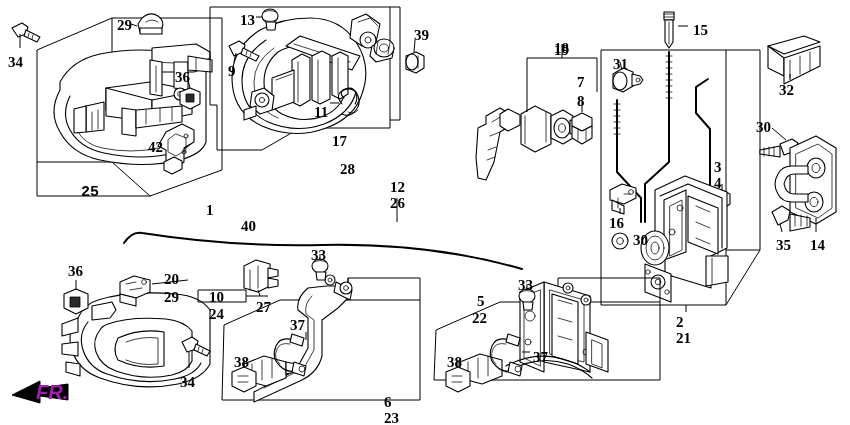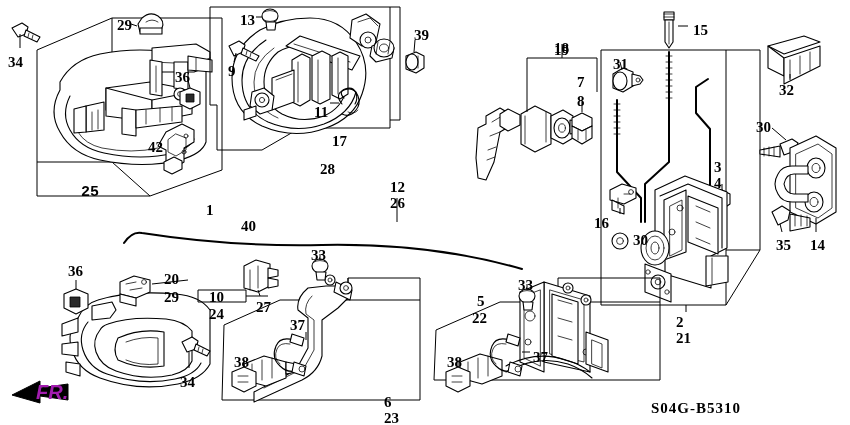--- a/index.html
+++ b/index.html
@@ -465,33 +465,33 @@
       <div class="lbl" style="left: 117px; top: 18px;">29</div>
       <div class="lbl" style="left: 175px; top: 70px;">36</div>
       <div class="lbl" style="left: 148px; top: 140px;">42</div>
       <div class="lbl" style="left: 81px; top: 185px; font-family: Liberation Mono, monospace;">25</div>
       <div class="lbl" style="left: 206px; top: 203px;">1</div>
       <div class="lbl" style="left: 241px; top: 203px; margin-top: 16px;">40</div>
       <div class="lbl" style="left: 240px; top: 13px;">13</div>
       <div class="lbl" style="left: 228px; top: 64px;">9</div>
       <div class="lbl" style="left: 314px; top: 105px;">11</div>
       <div class="lbl" style="left: 332px; top: 134px;">17</div>
-      <div class="lbl" style="left: 320px; top: 162px; text-align: center;">28</div>
+      <div class="lbl" style="left: 340px; top: 162px; text-align: center;">28</div>
       <div class="lbl" style="left: 414px; top: 28px;">39</div>
       <div class="lbl" style="left: 554px; top: 41px;">18</div>
       <div class="lbl" style="left: 554px; top: 43px;">19</div>
       <div class="lbl" style="left: 577px; top: 75px;">7</div>
       <div class="lbl" style="left: 577px; top: 94px;">8</div>
       <div class="lbl" style="left: 693px; top: 23px;">15</div>
       <div class="lbl" style="left: 613px; top: 57px;">31</div>
       <div class="lbl" style="left: 779px; top: 83px;">32</div>
       <div class="lbl" style="left: 756px; top: 120px;">30</div>
       <div class="lbl" style="left: 714px; top: 160px;">3</div>
       <div class="lbl" style="left: 714px; top: 176px;">4</div>
-      <div class="lbl" style="left: 594px; top: 216px; text-align: right;">16</div>
+      <div class="lbl" style="left: 609px; top: 216px; text-align: right;">16</div>
       <div class="lbl" style="left: 633px; top: 233px;">30</div>
       <div class="lbl" style="left: 776px; top: 238px;">35</div>
       <div class="lbl" style="left: 810px; top: 238px;">14</div>
       <div class="lbl" style="left: 676px; top: 315px;">2</div>
       <div class="lbl" style="left: 676px; top: 331px;">21</div>
       <div class="lbl" style="left: 390px; top: 180px;">12</div>
       <div class="lbl" style="left: 390px; top: 196px;">26</div>
       <div class="lbl" style="left: 68px; top: 264px;">36</div>
       <div class="lbl" style="left: 164px; top: 272px;">20</div>
       <div class="lbl" style="left: 164px; top: 290px;">29</div>
@@ -506,14 +506,13 @@
       <div class="lbl" style="left: 384px; top: 411px;">23</div>
       <div class="lbl" style="left: 518px; top: 278px;">33</div>
       <div class="lbl" style="left: 477px; top: 294px;">5</div>
       <div class="lbl" style="left: 472px; top: 311px;">22</div>
       <div class="lbl" style="left: 533px; top: 350px;">37</div>
       <div class="lbl" style="left: 447px; top: 355px;">38</div>
     </div>
 
   <div class="fr" id="fr-marker" style="left:36px; top:381px;">FR.</div>
 
-  <div class="code" id="diagram-code" style="left:651px; top:400px;">S04G-B5310</div>
 </div>
 
 </body></html>

